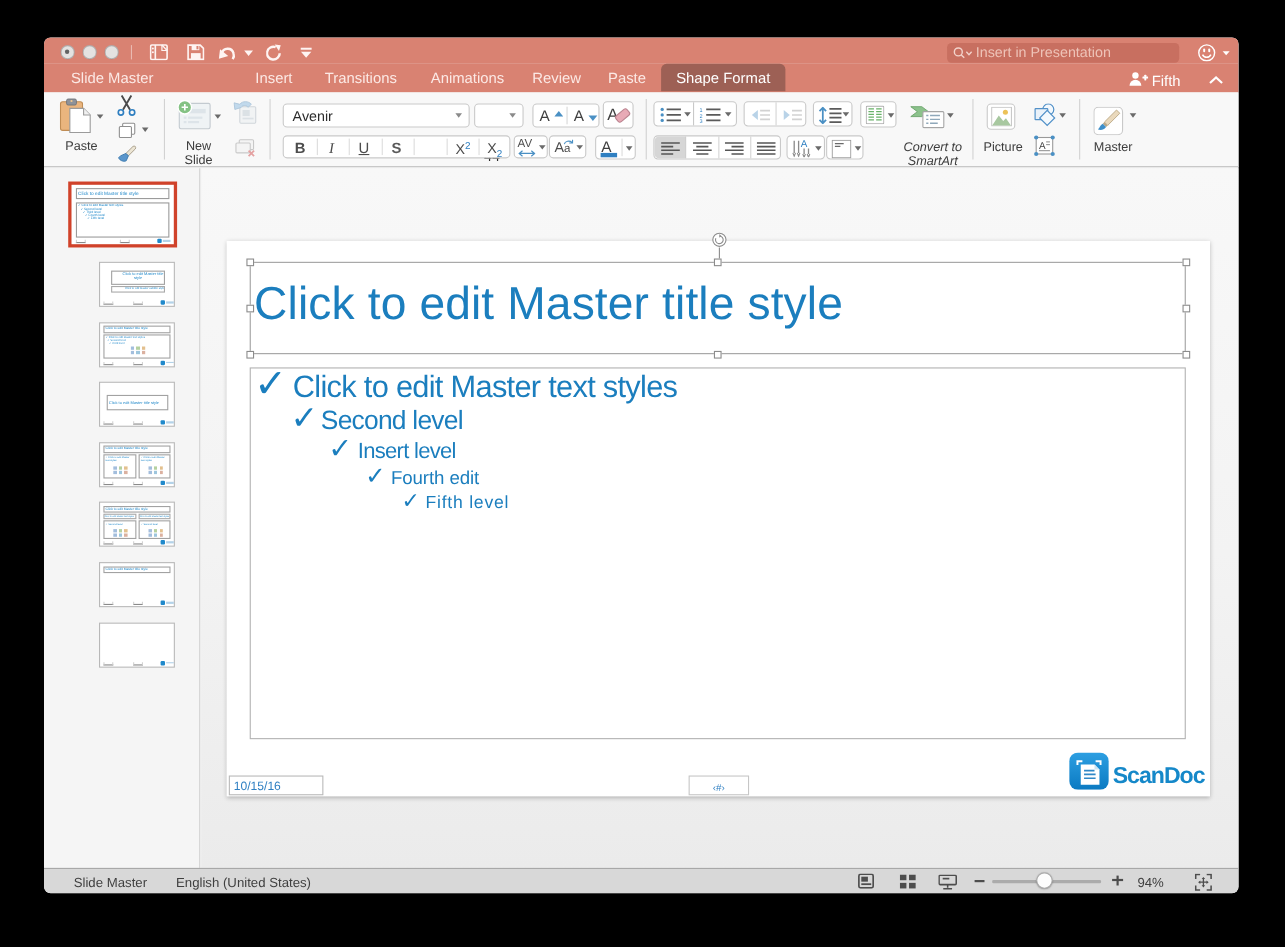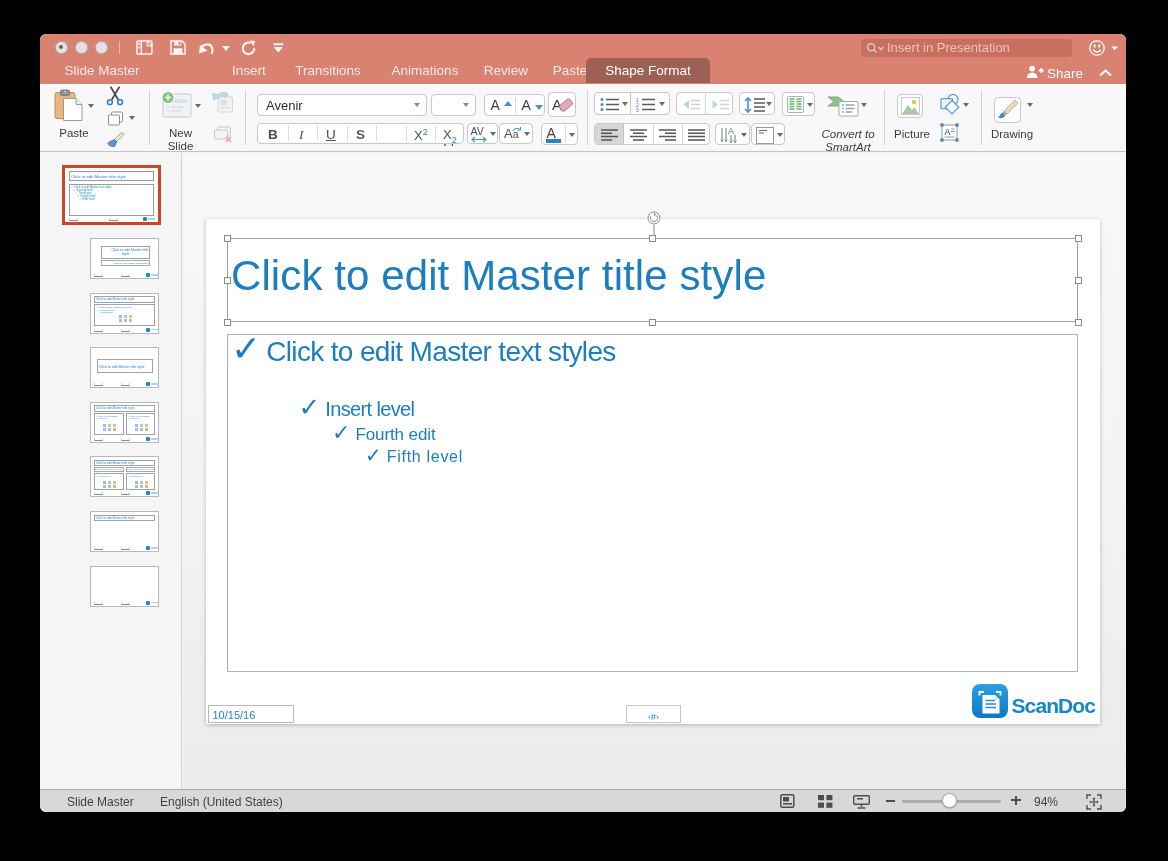--- a/index.html
+++ b/index.html
@@ -122,30 +122,30 @@
   </div>
 
   <div id="tabrow">
     <div class="tab" style="left:17px;width:90px;">Slide Master</div>
     <div id="tab-home" style="left:120px;width:72px;margin-top:26px;">Home</div>
     <div class="tab" style="left:188px;width:42px;">Insert</div>
     <div class="tab" style="left:248px;width:80px;">Transitions</div>
     <div class="tab" style="left:344px;width:82px;">Animations</div>
     <div class="tab" style="left:440px;width:52px;">Review</div>
     <div class="tab" style="left:510px;width:40px;">Paste</div>
-    <div id="tab-sf" style="left:546px;width:124px;">Shape Format</div>
+    <div id="tab-sf" style="left:561px;width:113px;">Shape Format</div>
   </div>
   <div id="sharerow">
     <svg class="abs" style="left:986px;top:31px;" width="18" height="14" viewBox="0 0 18 14" fill="#fff">
       <circle cx="6.2" cy="3.6" r="2.9"></circle>
       <path d="M0.8 13 a5.4 5.4 0 0 1 10.8 0 z"></path>
       <rect x="12.6" y="4.6" width="5.2" height="1.8" rx="0.5"></rect>
       <rect x="14.3" y="2.9" width="1.8" height="5.2" rx="0.5"></rect>
     </svg>
-    <span class="abs" style="left:1007px;top:32px;color:#fff;font-size:13.5px;">Share</span>
+    <span class="abs" style="left:1007px;top:32px;color:#fff;font-size:13.5px;">Fifth</span>
     <svg class="abs" style="left:1058px;top:34px;" width="15" height="10" viewBox="0 0 15 10" fill="none" stroke="#fff" stroke-width="2">
       <path d="M2 7.5 L7.5 2.5 L13 7.5"></path>
     </svg>
   </div>
 
   <div id="ribbon">
 
     <svg class="abs" style="left:14px;top:5px;" width="30" height="33" viewBox="0 0 30 33">
       <rect x="1" y="3.5" width="20" height="26" rx="2" fill="#eab57e" stroke="#c08d55" stroke-width="1"></rect>
       <rect x="6.5" y="1" width="9" height="5.5" rx="1.5" fill="#8e9299" stroke="#6e7278" stroke-width="0.8"></rect>
@@ -363,21 +363,21 @@
     </svg>
     <div class="rsep" style="left:940.5px;"></div>
 
     <svg class="abs" style="left:954px;top:13px;" width="30" height="26" viewBox="0 0 30 26">
       <rect x="0.5" y="0.5" width="26" height="25" rx="4" fill="#fff" stroke="#c9c9c9"></rect>
       <path d="M21 3 L24 6 L13 17 L10 14 z" fill="#ead9bc" stroke="#c0ae8c" stroke-width="0.9"></path>
       <path d="M10 14 L13 17 L11.5 18.5 L8.5 15.5 z" fill="#b9a888"></path>
       <path d="M8.5 15.5 L11.5 18.5 C9 22 5.5 21.5 4 20.5 C6 19.5 5.5 17 8.5 15.5 z" fill="#3f8fc9"></path>
     </svg>
     <div class="dd" style="left:987px;top:19px;"></div>
-    <div class="rlabel" style="left:944px;top:43.5px;width:56px;">Drawing</div>
+    <div class="rlabel" style="left:944px;top:43.5px;width:56px;">Master</div>
   </div>
 
   <div id="content">
     <div id="sidebar">
 
       <div class="abs" style="left:22px;top:12px;width:99px;height:60px;background:#fff;border:3.5px solid #d0422a;">
         <div class="abs" style="left:3.5px;top:3px;width:85px;height:10px;border:1px solid #9b9b9b;overflow:hidden;">
           <div class="mtx" style="font-size:7px;transform:scale(0.62);transform-origin:0 0;margin:1.5px 0 0 1.5px;">Click to edit Master title style</div>
         </div>
         <div class="abs" style="left:3.5px;top:15.5px;width:85px;height:32px;border:1px solid #9b9b9b;">
@@ -493,20 +493,21 @@
         <div class="handle" style="left:868.5px;top:15.5px;"></div>
         <div class="handle" style="left:17.5px;top:57.5px;"></div>
         <div class="handle" style="left:868.5px;top:57.5px;"></div>
         <div class="handle" style="left:17.5px;top:99.5px;"></div>
         <div class="handle" style="left:443px;top:99.5px;"></div>
         <div class="handle" style="left:868.5px;top:99.5px;"></div>
         <div id="titletext" class="blue abs" style="left:25px;top:33px;font-size:42px;letter-spacing:0.1px;white-space:nowrap;">Click to edit Master title style</div>
 
         <div class="ph" style="left:21px;top:115px;width:851px;height:338px;border-color:#b2b2b2;"></div>
         <div class="blue abs bl1" style="left:25px;top:109px;font-size:28px;white-space:nowrap;"><span class="ck" style="font-size:36px;">✓</span><span style="margin-left:5px;letter-spacing:-0.65px;">Click to edit Master text styles</span></div>
+        <div class="blue abs bl2" style="left:58px;top:143px;font-size:24px;white-space:nowrap;"><span class="ck" style="font-size:30px;">✓</span><span style="margin-left:2.5px;letter-spacing:-0.7px;">Second level</span></div>
         <div class="blue abs bl3" style="left:92.5px;top:173px;font-size:20px;white-space:nowrap;"><span class="ck" style="font-size:26px;">✓</span><span style="margin-left:5px;letter-spacing:-0.64px;">Insert level</span></div>
         <div class="blue abs bl4" style="left:126px;top:201px;font-size:17px;white-space:nowrap;"><span class="ck" style="font-size:22px;">✓</span><span style="margin-left:5px;letter-spacing:-0.1px;">Fourth edit</span></div>
         <div class="blue abs bl5" style="left:159px;top:224px;font-size:16px;white-space:nowrap;"><span class="ck" style="font-size:20px;">✓</span><span style="margin-left:5px;letter-spacing:0.7px;">Fifth level</span></div>
 
         <div class="abs" style="left:1.5px;top:486px;width:86px;height:18px;border:1px solid #b9b9b9;">
           <span class="abs" style="left:4px;top:3px;font-size:11px;color:#2e7fc2;">10/15/16</span>
         </div>
         <div class="abs" style="left:420px;top:486px;width:55px;height:18px;border:1px solid #c6c6c6;text-align:center;">
           <span style="font-size:9px;color:#2e7fc2;line-height:16px;">‹#›</span>
         </div>

